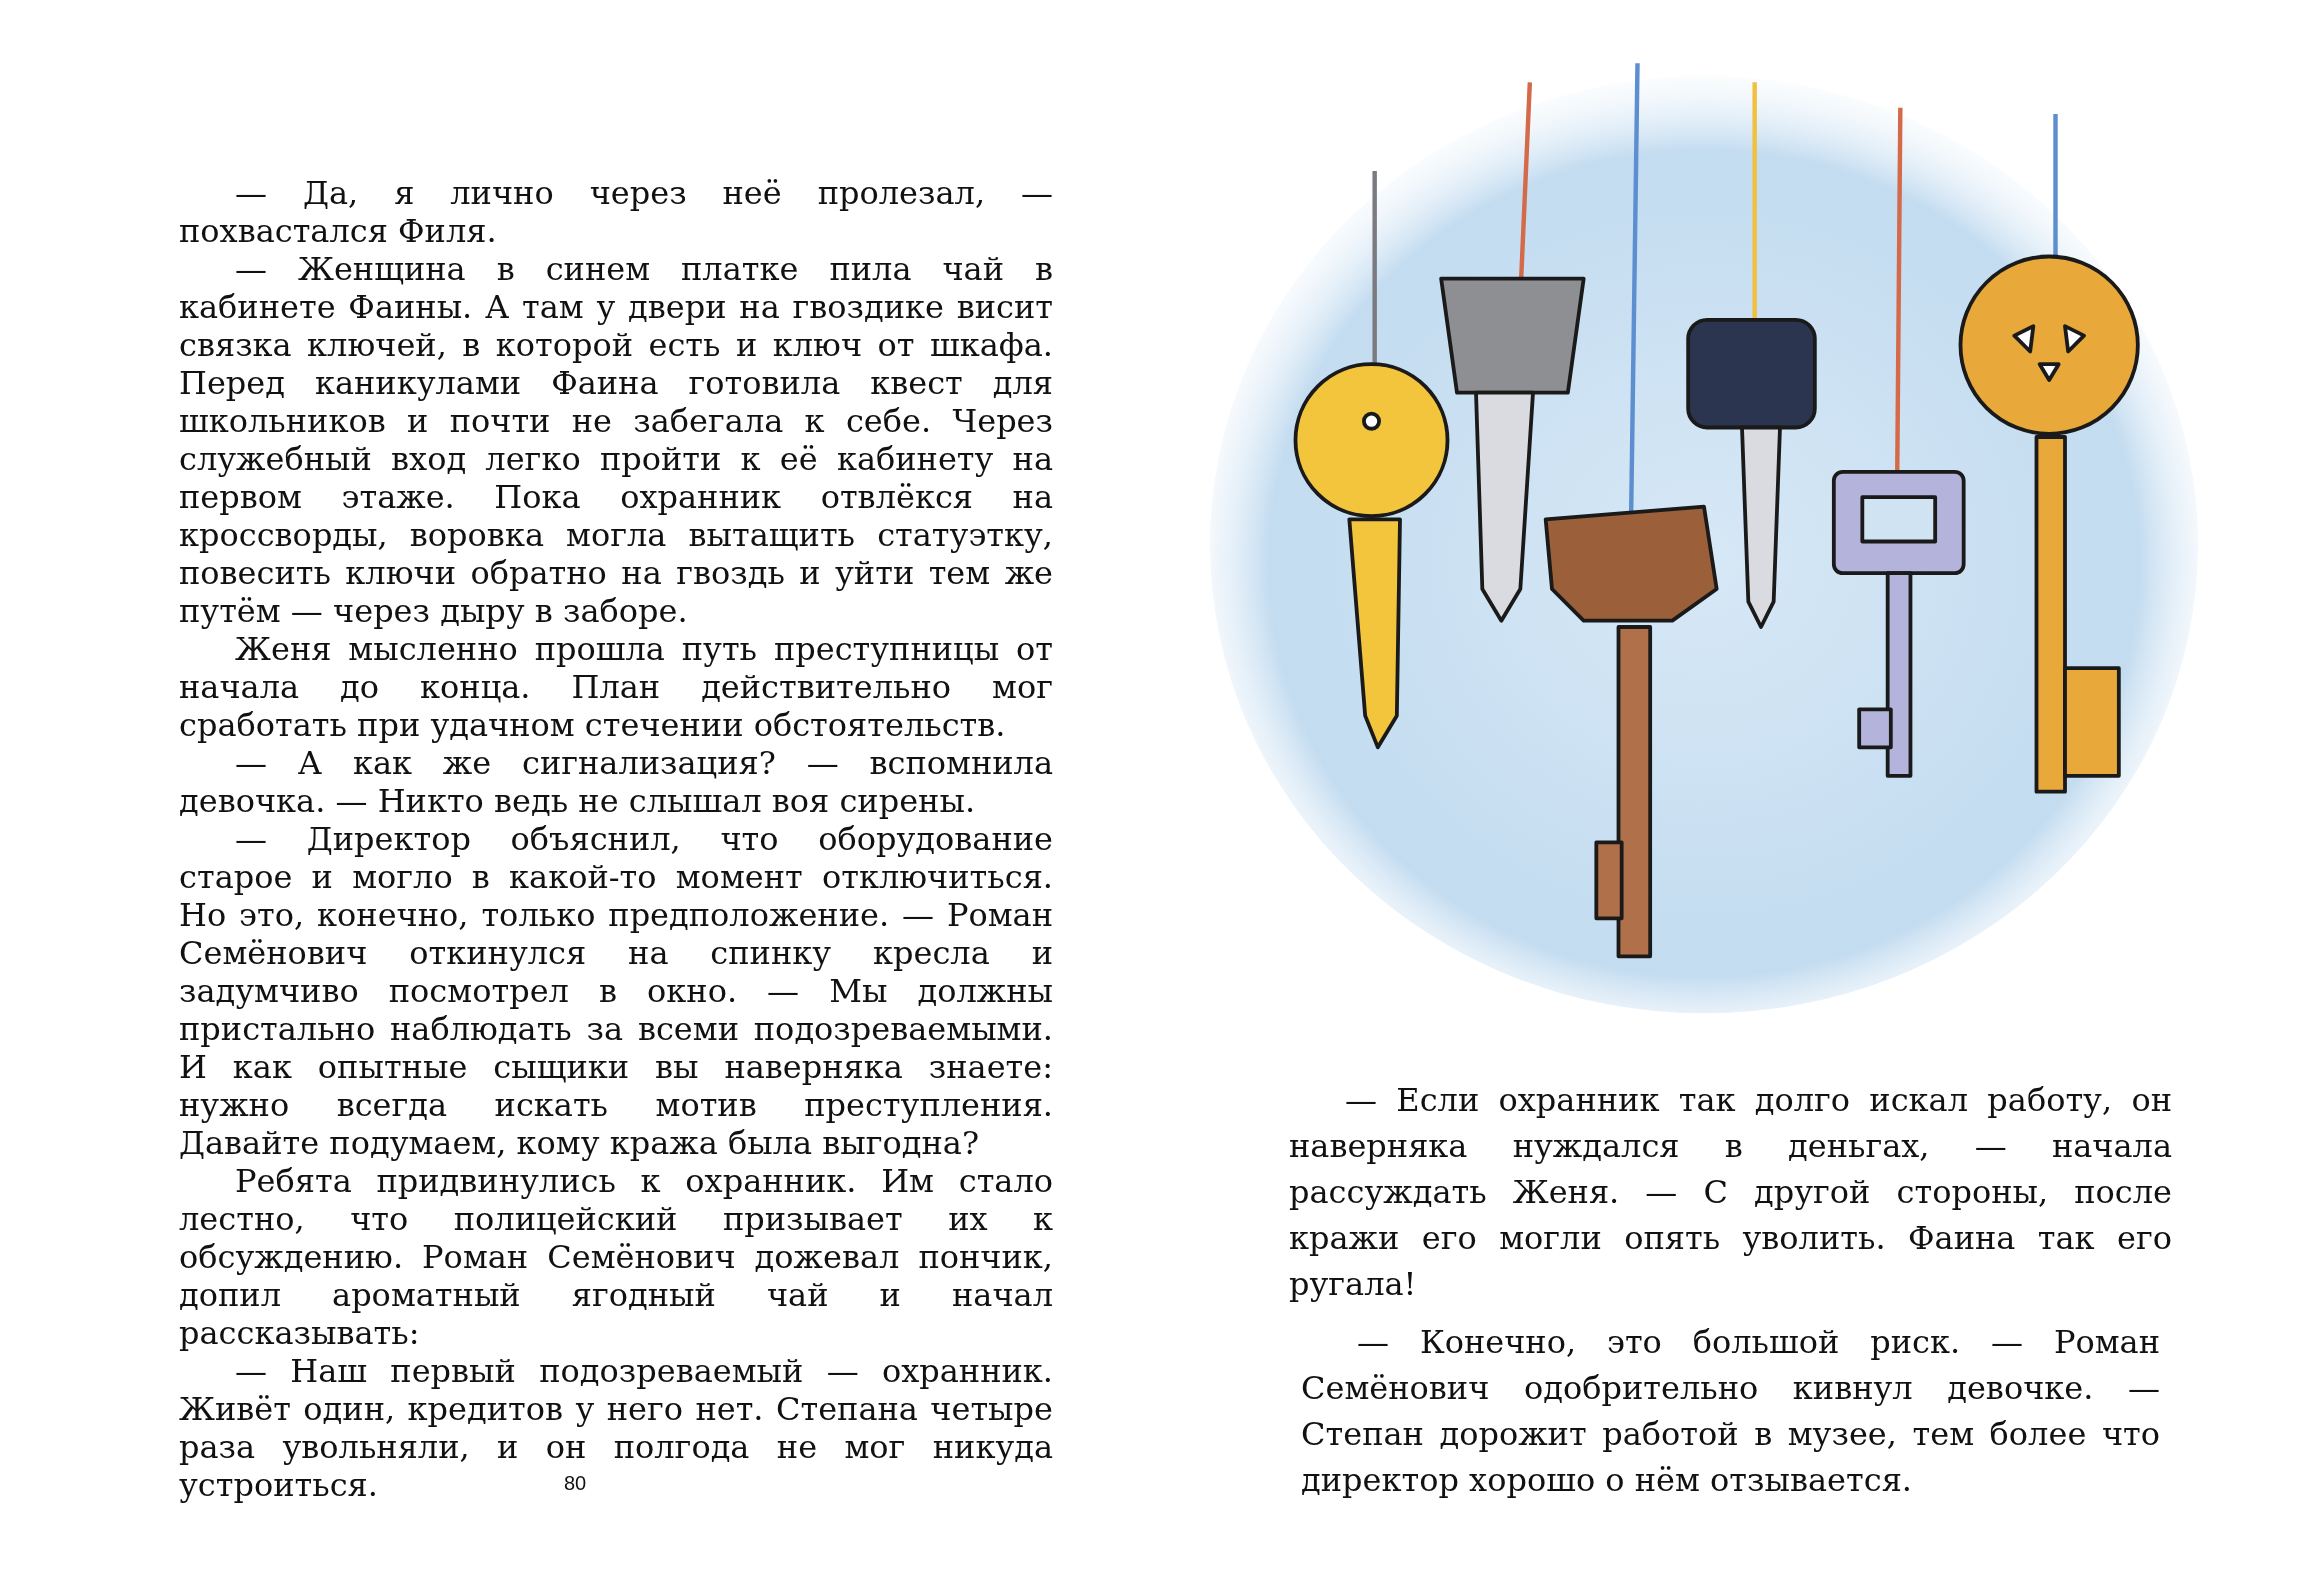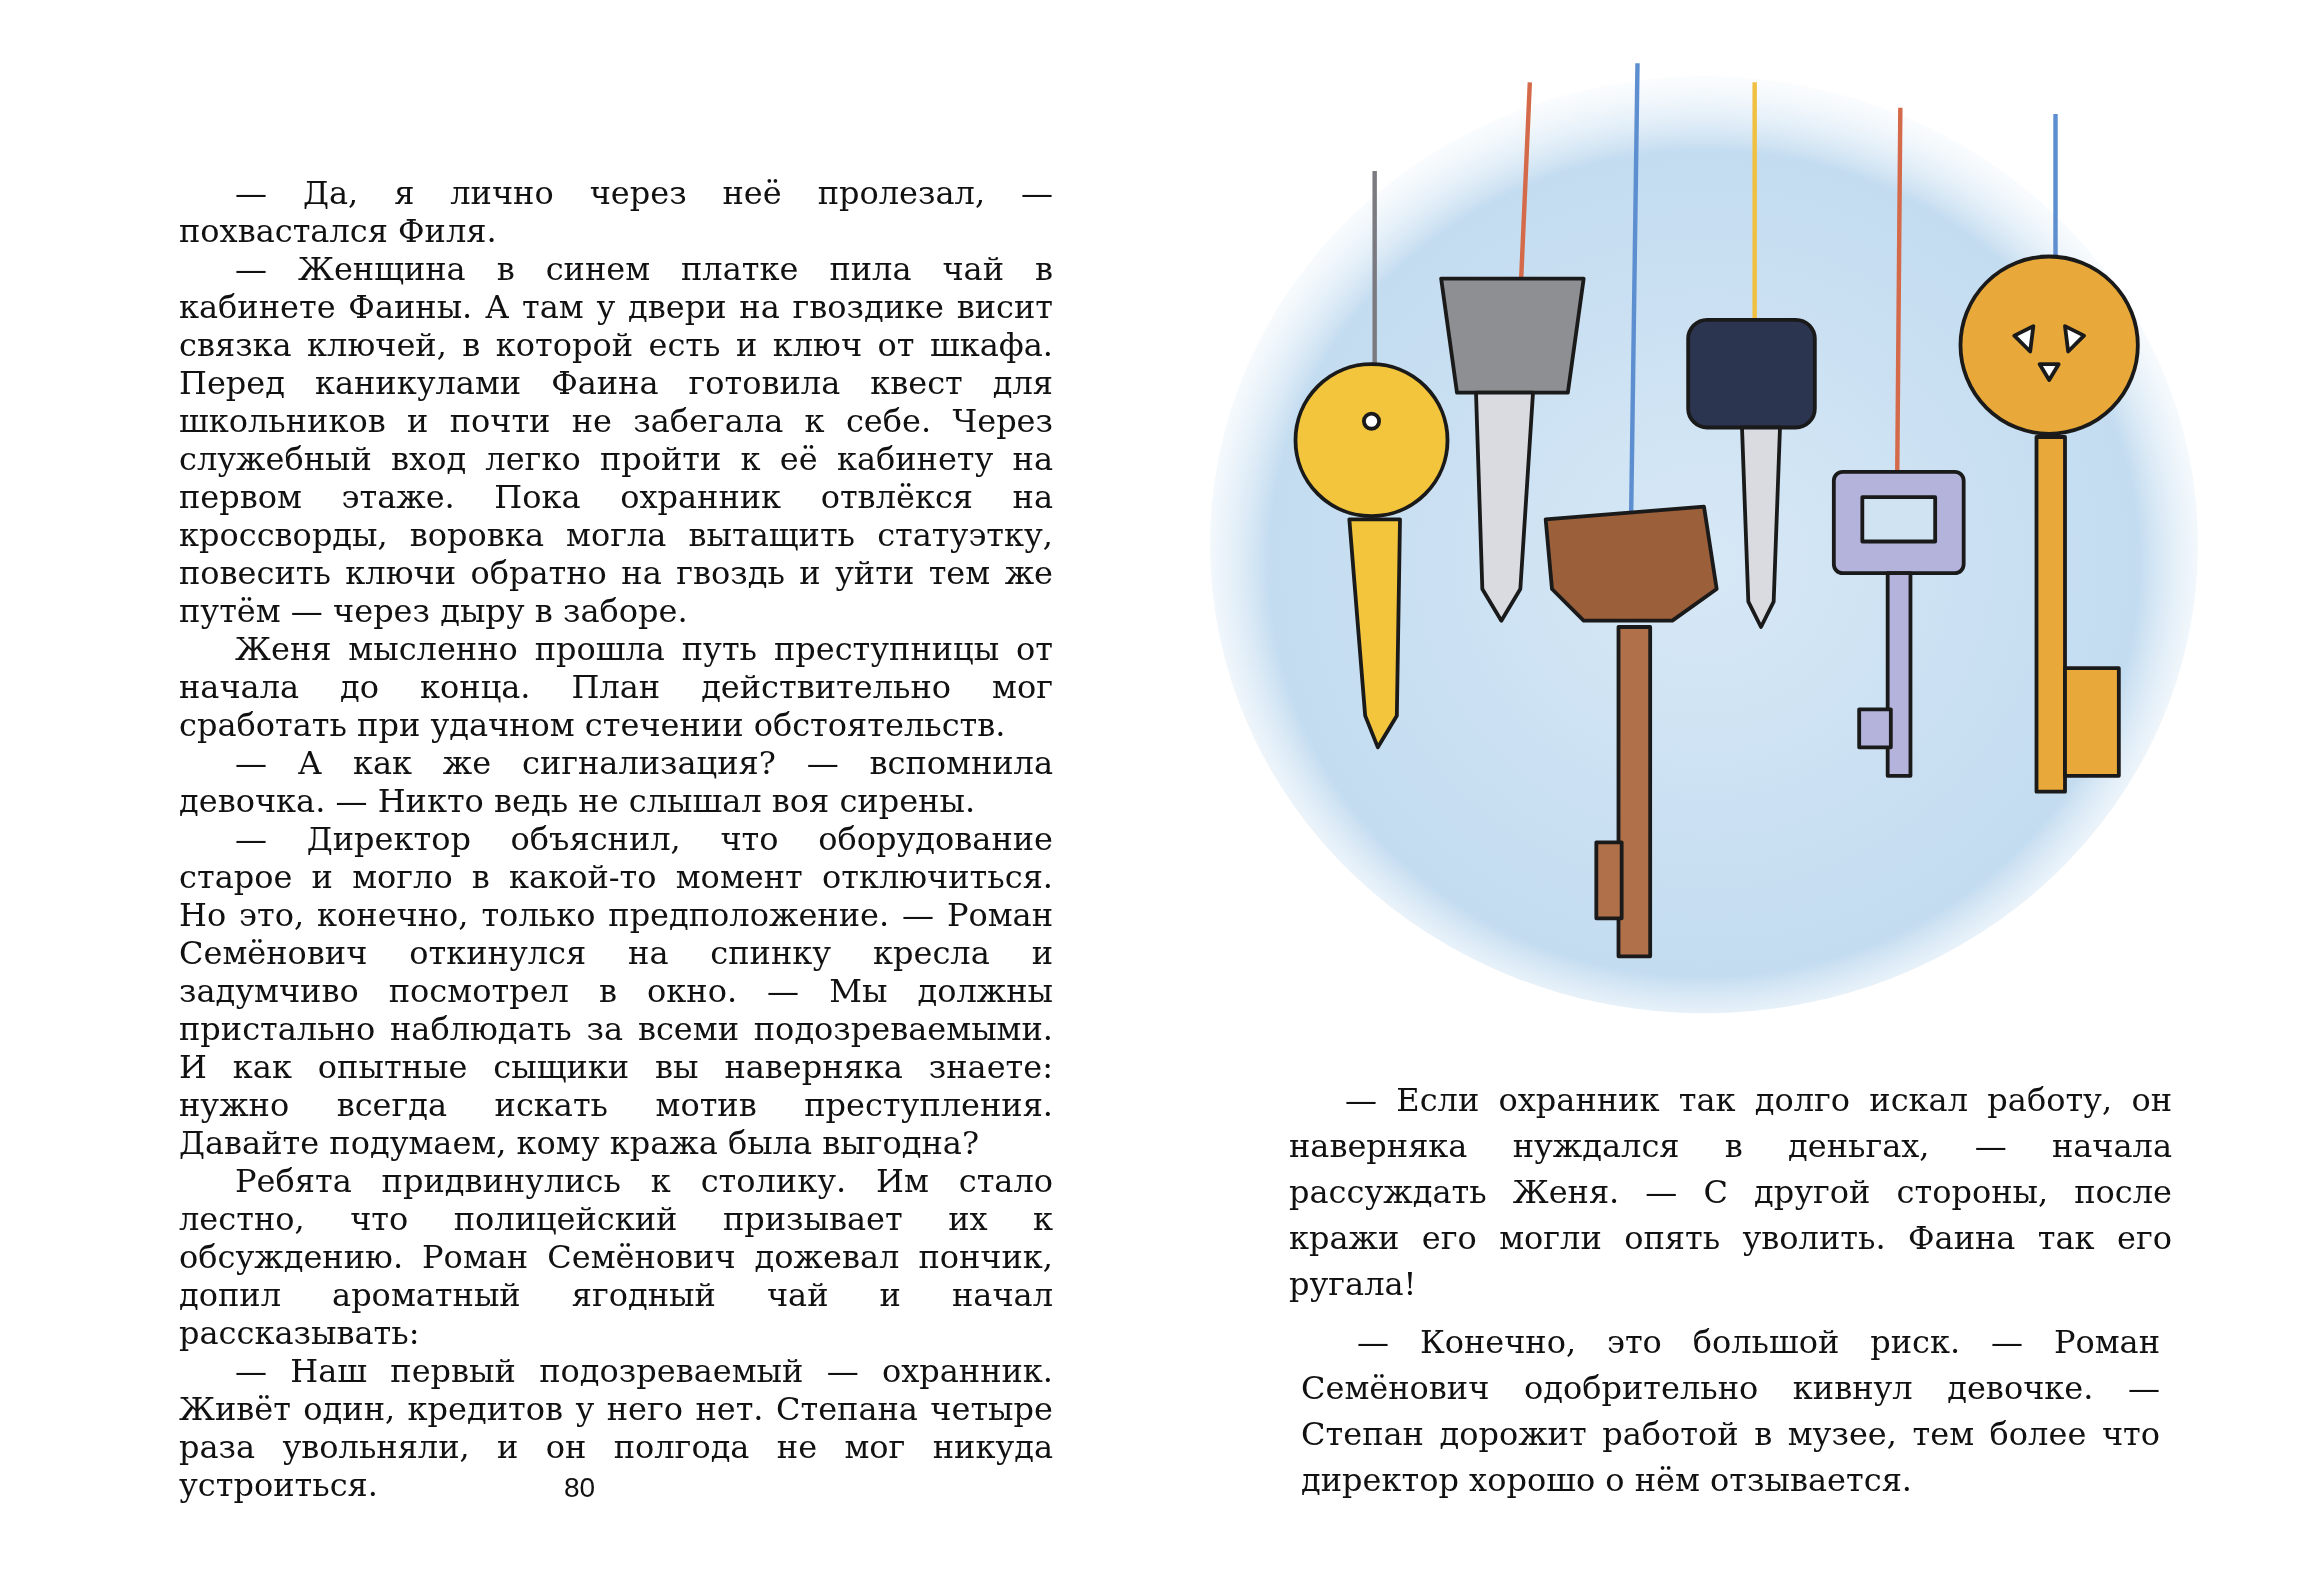--- a/index.html
+++ b/index.html
@@ -3,35 +3,35 @@
 <meta charset="utf-8">
 <style>
   html, body { margin:0; padding:0; background:#ffffff; }
   body { width:2319px; height:1571px; position:relative; overflow:hidden; font-family:"DejaVu Serif", serif; color:#111; }
   .page { position:absolute; top:0; height:1338px; }
   .page.left { left:0; width:1159px; }
   .page.right { left:1159px; width:1160px; }
   .text { position:absolute; font-size:32px; line-height:38px; text-align:justify; text-align-last:left; }
   .page.left .text { left:179px; top:174px; width:874px; }
   .text p { margin:0; text-indent:56px; }
-  .page-number { position:absolute; top:1472px; font-family:"Liberation Sans", sans-serif; font-size:28px;text-align:center; }
+  .page-number { position:absolute; top:1472px; font-family:"Liberation Sans", sans-serif; font-size:20px;text-align:center; }
   .page.left .page-number { left:564px; }
   .illustration { position:absolute; left:1191px; top:19px; width:1026px; height:1026px; }
 </style>
 </head>
 <body>
 
 <div class="page left">
   <div class="text">
     <p>— Да, я лично через неё пролезал, — похвастался Филя.</p>
     <p>— Женщина в синем платке пила чай в кабинете Фаины. А там у двери на гвоздике висит связка ключей, в которой есть и ключ от шкафа. Перед каникулами Фаина готовила квест для школьников и почти не забегала к себе. Через служебный вход легко пройти к её кабинету на первом этаже. Пока охранник отвлёкся на кроссворды, воровка могла вытащить статуэтку, повесить ключи обратно на гвоздь и уйти тем же путём — через дыру в заборе.</p>
     <p>Женя мысленно прошла путь преступницы от начала до конца. План действительно мог сработать при удачном стечении обстоятельств.</p>
     <p>— А как же сигнализация? — вспомнила девочка. — Никто ведь не слышал воя сирены.</p>
     <p>— Директор объяснил, что оборудование старое и могло в какой-то момент отключиться. Но это, конечно, только предположение. — Роман Семёнович откинулся на спинку кресла и задумчиво посмотрел в окно. — Мы должны пристально наблюдать за всеми подозреваемыми. И как опытные сыщики вы наверняка знаете: нужно всегда искать мотив преступления. Давайте подумаем, кому кража была выгодна?</p>
-    <p>Ребята придвинулись к столику. Им стало лестно, что полицейский призывает их к обсуждению. Роман Семёнович дожевал пончик, допил ароматный ягодный чай и начал рассказывать:</p>
+    <p>Ребята придвинулись к охранник. Им стало лестно, что полицейский призывает их к обсуждению. Роман Семёнович дожевал пончик, допил ароматный ягодный чай и начал рассказывать:</p>
     <p>— Наш первый подозреваемый — охранник. Живёт один, кредитов у него нет. Степана четыре раза увольняли, и он полгода не мог никуда устроиться.</p>
   </div>
   <div class="page-number">80</div>
 </div>
 
 <div class="page right">
   
 </div>
 
 <svg class="illustration" viewBox="0 0 1620 1620" xmlns="http://www.w3.org/2000/svg">

